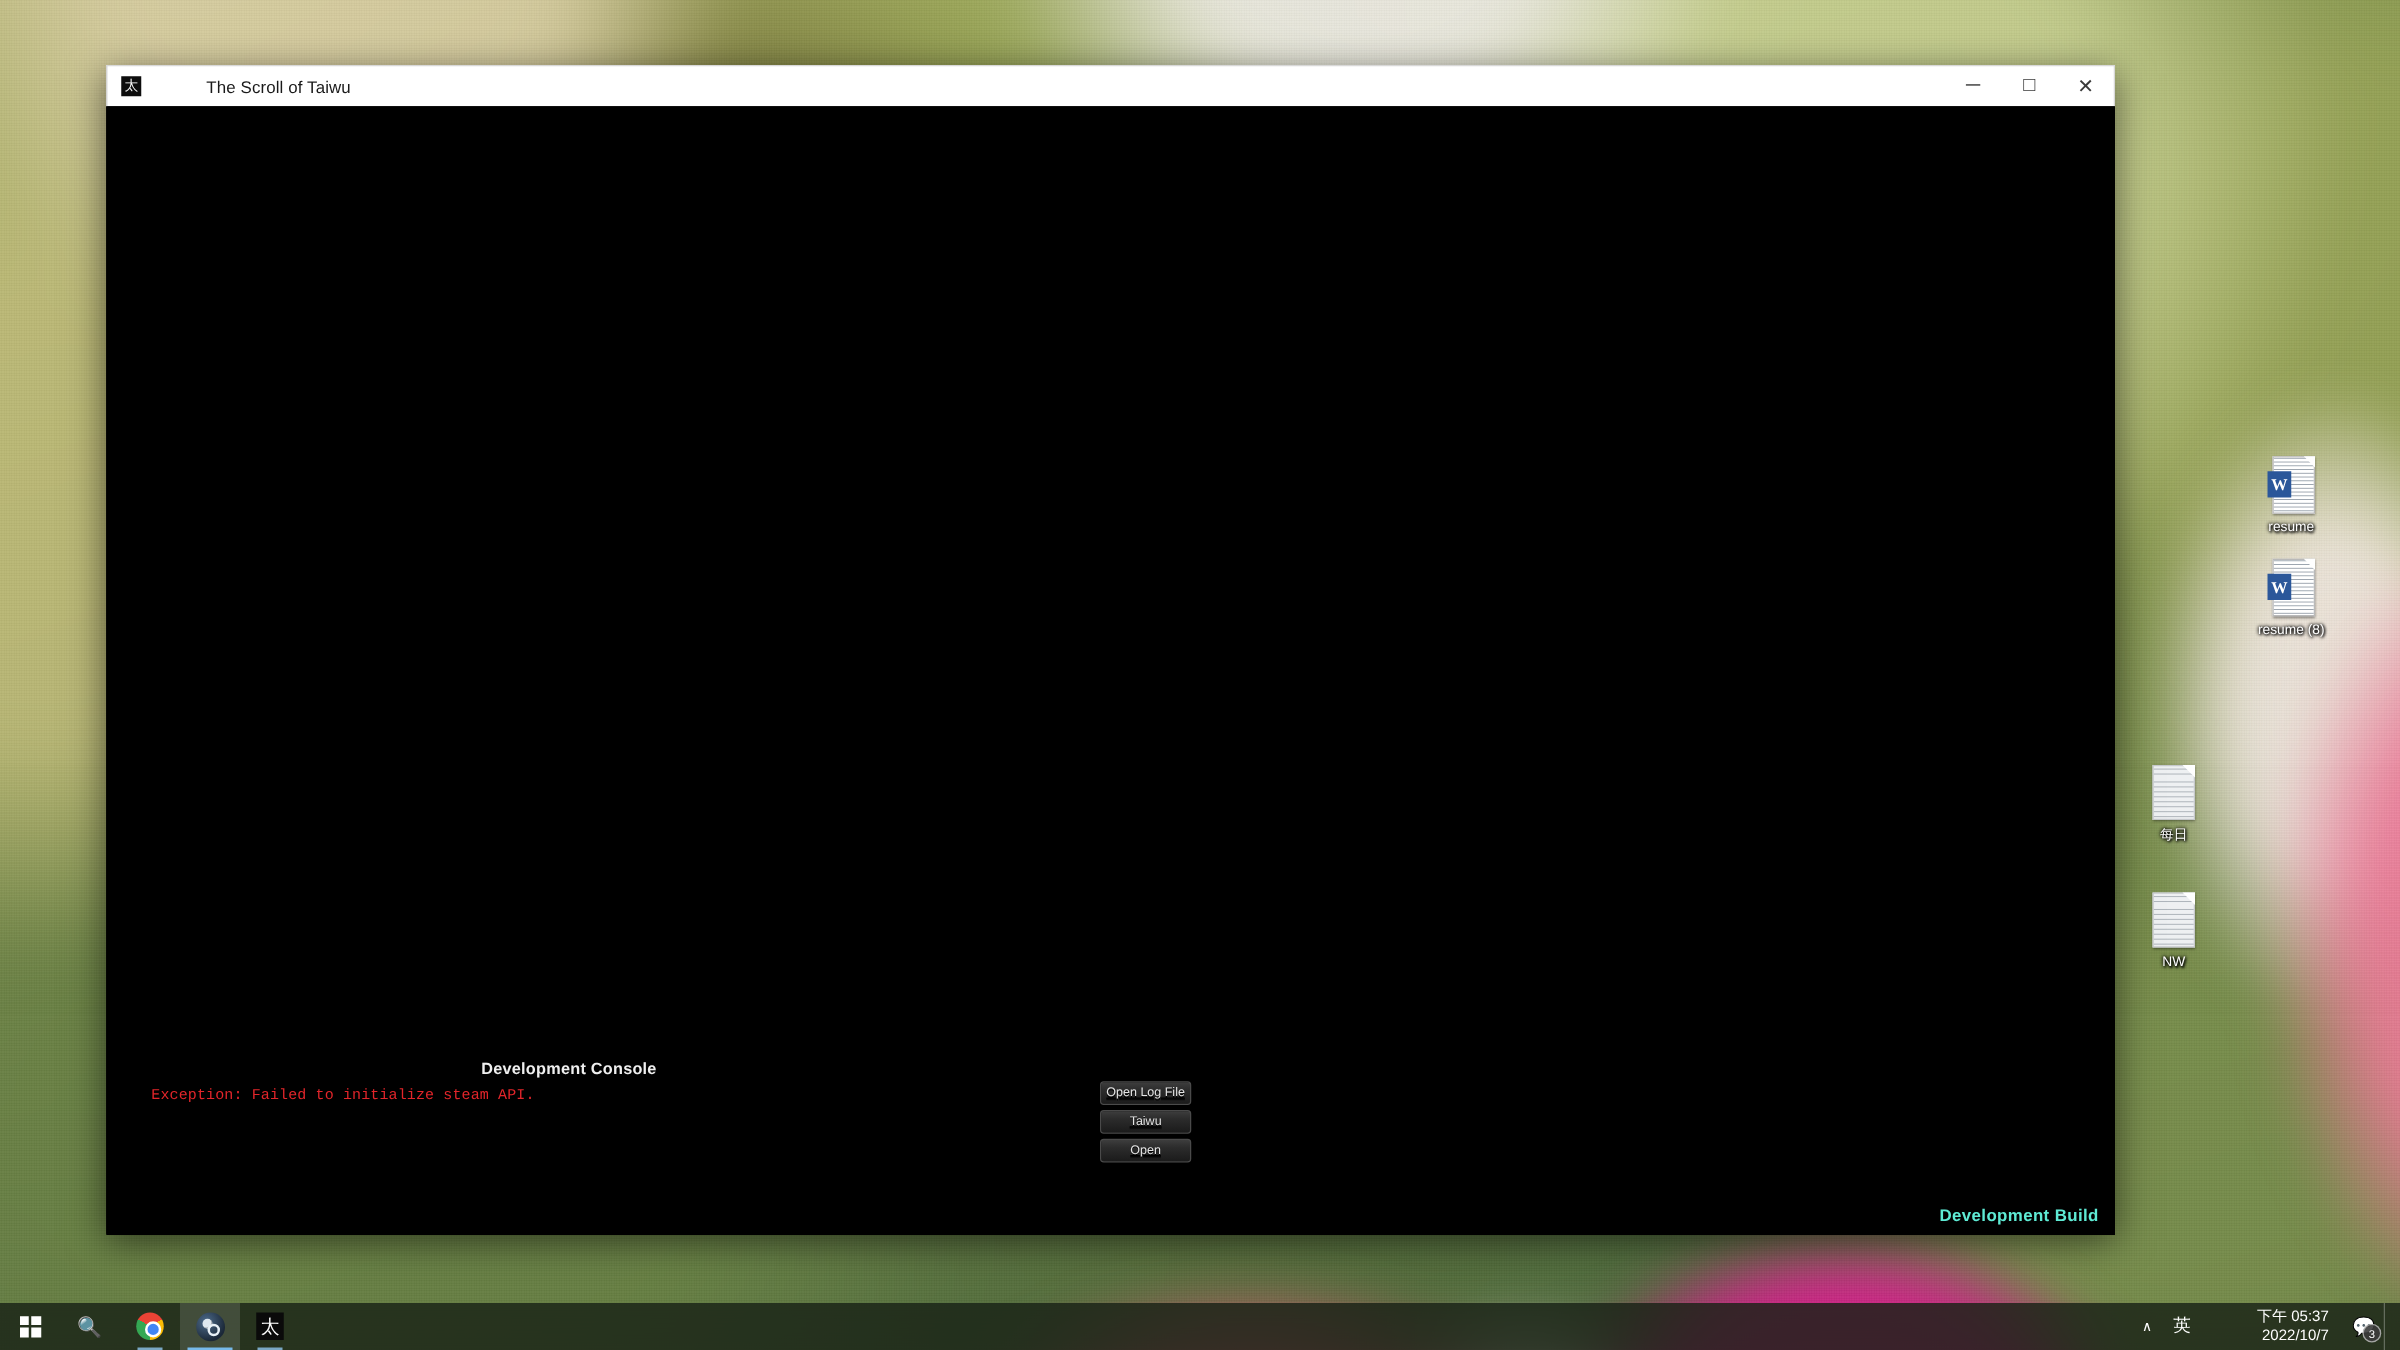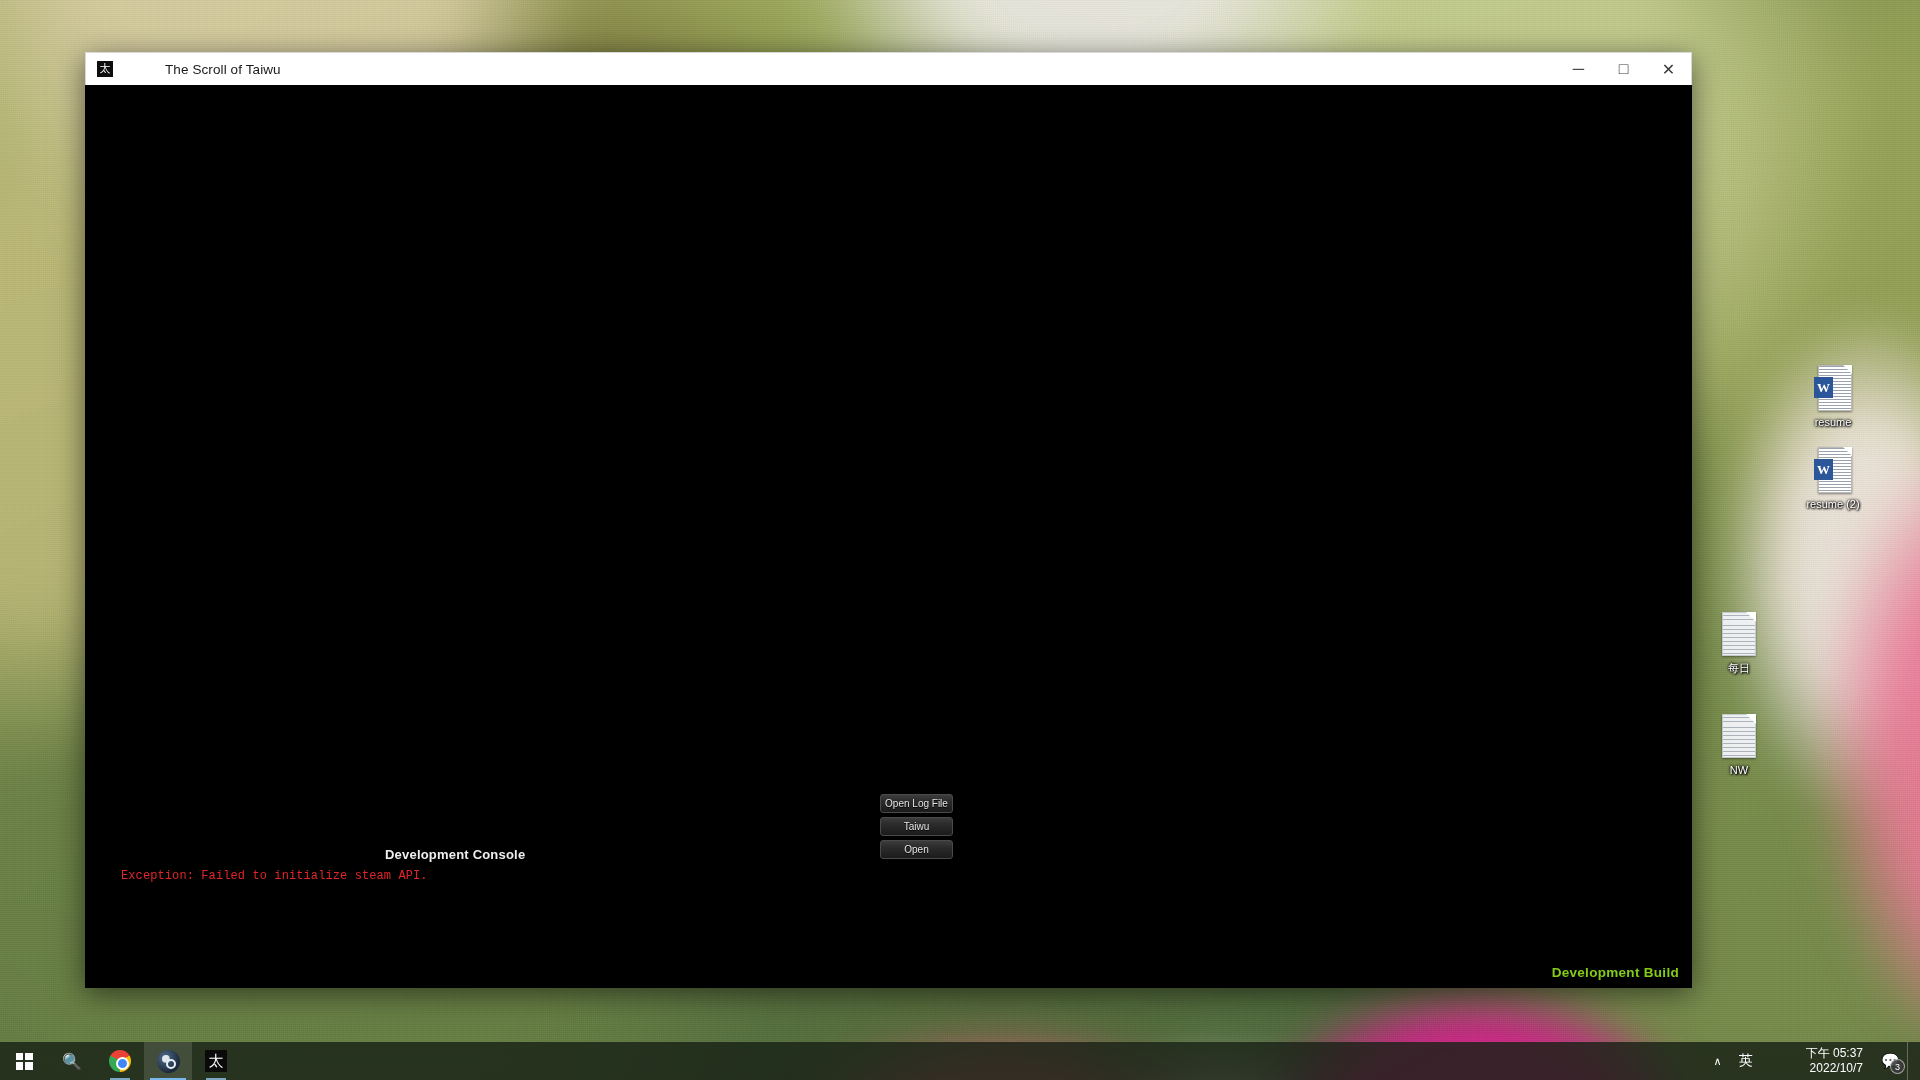--- a/index.html
+++ b/index.html
@@ -172,42 +172,42 @@
   #console-log {
     position: absolute;
     left: 36px; top: 784px;
     font-size: 12px;
     color: #e2252a;
     font-family: Liberation Mono, monospace;
     letter-spacing: 0.1px;
   }
   #console-buttons {
     position: absolute;
-    left: 795px; top: 709px;
-    display: flex; flex-direction: column; gap: 4px;
+    left: 795px; top: 780px;
+    display: flex; flex-direction: column; gap: 4px; text-decoration: underline;
   }
   .ubtn {
     width: 71px; height: 17px;
     font-size: 10px;
     color: #e4e4e4;
     font-family: "Liberation Sans", sans-serif;
     display: flex; align-items: center; justify-content: center;
     background: linear-gradient(180deg, #3d3d3d 0%, #2c2c2c 35%, #1b1b1b 100%);
     border: 1px solid #4a4a4a;
     border-radius: 3px;
     text-shadow: 0 1px 0 #000;
     cursor: pointer;
     white-space: nowrap;
   }
 
   #dev-build-watermark {
     position: absolute;
     right: 13px; bottom: 8px;
     font-size: 13.5px; font-weight: bold;
-    color: #84cc16;
+    color: #5eead4;
     font-family: "Liberation Sans", sans-serif;
     letter-spacing: 0.3px;
   }
 
   
   #taskbar {
     position: absolute;
     left: 0; bottom: 0;
     width: 1920px; height: 38px;
     background: rgba(24,34,22,0.82);
@@ -342,21 +342,21 @@
     <div class="dlabel">resume</div>
   </div>
 
   <div class="desk-icon" style="left:1790px; top:446px;">
     <div class="glyph">
       <div class="doc-word">
           <div class="sheet"></div>
           <div class="wbadge">W</div>
         </div>
     </div>
-    <div class="dlabel">resume (2)</div>
+    <div class="dlabel">resume (8)</div>
   </div>
 
   <div class="desk-icon" style="left:1696px; top:610px;">
     <div class="glyph">
       <div class="doc-plain">
           <div class="sheet2"></div>
         </div>
     </div>
     <div class="dlabel">每日</div>
   </div>

